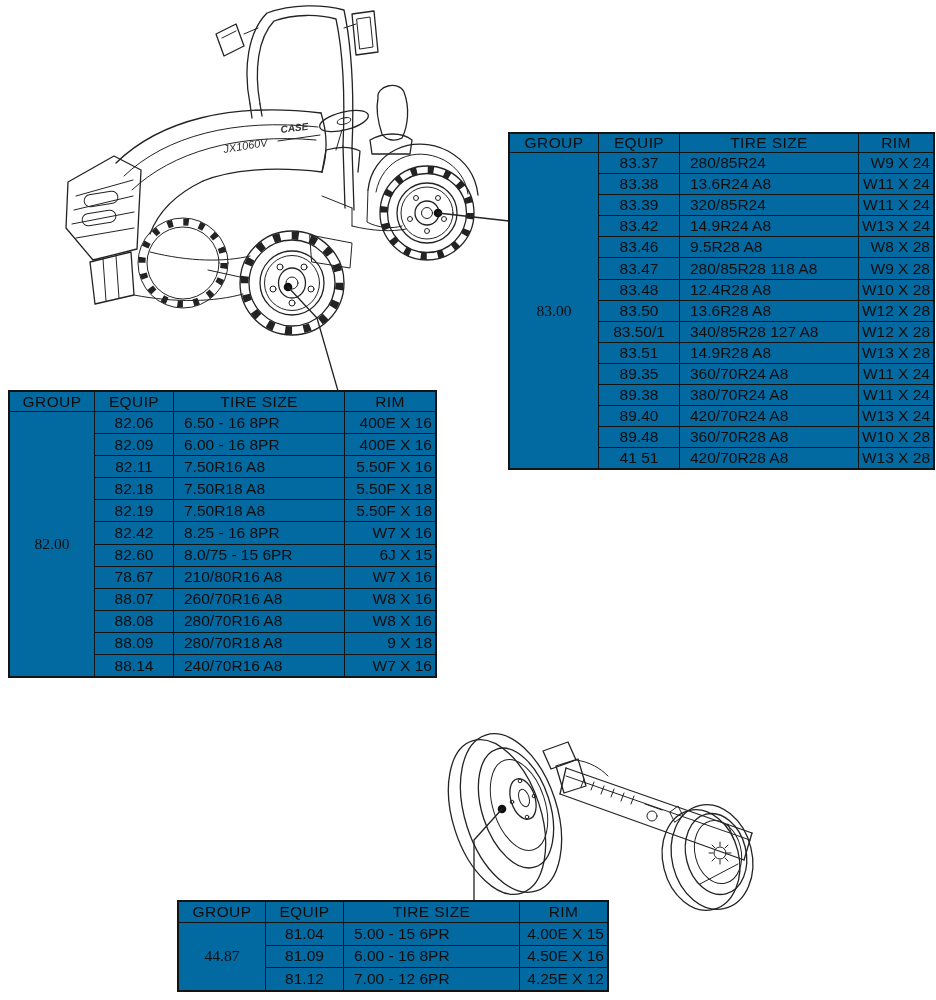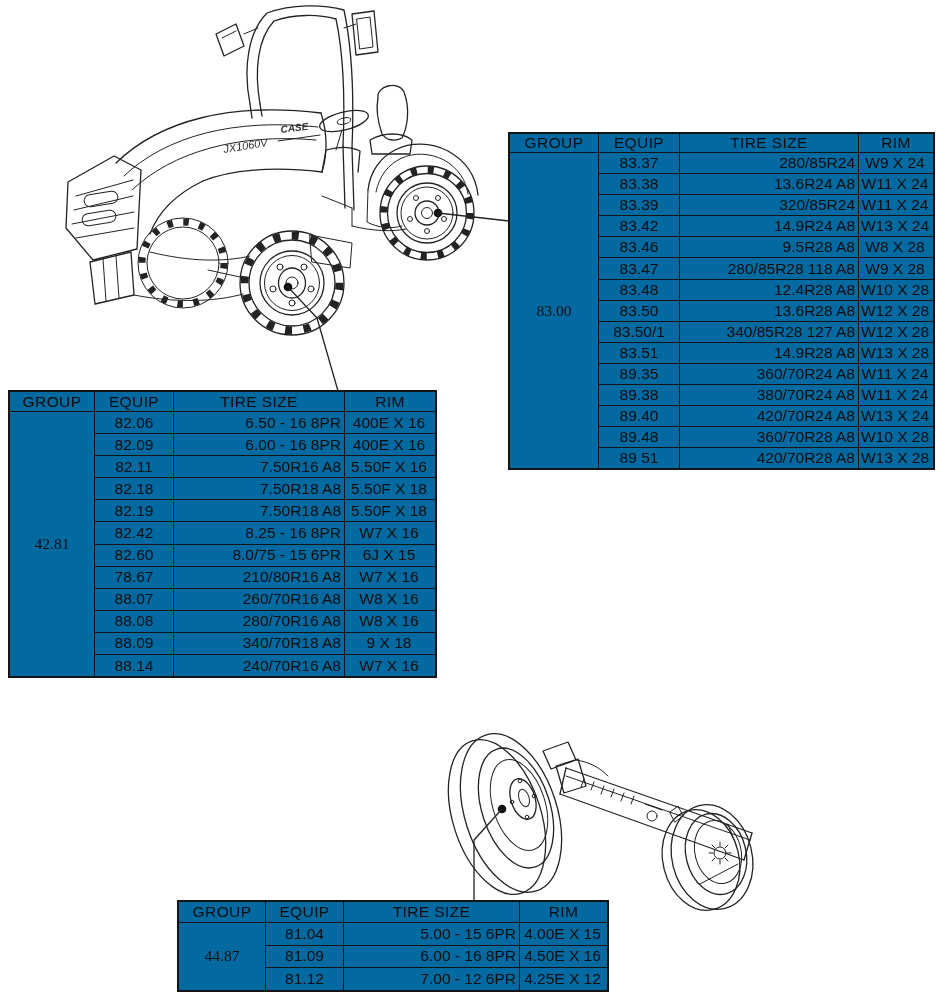--- a/index.html
+++ b/index.html
@@ -12,22 +12,22 @@
   .dot{fill:#111;stroke:none;}
   .hoodtext{fill:#333;stroke:none;font-family:"Liberation Sans",sans-serif;}
 
   table.tire-table{position:absolute;z-index:2;border-collapse:collapse;table-layout:fixed;
        background:#0369a1;border:2.4px solid #141414;}
   .tire-table th,.tire-table td{border:1.6px solid #141414;font-size:15.5px;font-weight:400;
        white-space:nowrap;overflow:hidden;padding:0 3px;color:#0e0e0e;}
   .tire-table th{text-align:center;letter-spacing:.4px;font-weight:400;}
   .tire-table td.group-cell{text-align:center;vertical-align:middle;font-family:Liberation Serif, serif;}
   .tire-table td.equip-cell{text-align:center;}
-  .tire-table td.tire-size-cell{text-align:right;padding-left:10px;}
-  .tire-table td.rim-cell{text-align:center;padding-left:1px;}
+  .tire-table td.tire-size-cell{text-align:left;padding-left:10px;}
+  .tire-table td.rim-cell{text-align:right;padding-left:1px;}
 
   .t83{left:508px;top:132px;width:427px;}
   .t83 th{height:18px;}
   .t83 td{height:20.1px;border-radius:8px;}
   .t83 th:nth-child(1){width:82px}.t83 th:nth-child(2){width:74px}.t83 th:nth-child(3){width:172px}
 
   .t82{left:8px;top:390px;width:429px;}
   .t82 th{height:19px;}
   .t82 td{height:21.1px;}
   .t82 th:nth-child(1){width:78px}.t82 th:nth-child(2){width:72px}.t82 th:nth-child(3){width:164px}
@@ -285,38 +285,38 @@
           <td class="equip-cell">89.40</td>
           <td class="tire-size-cell">420/70R24 A8</td>
           <td class="rim-cell">W13 X 24</td>
         </tr>
         <tr>
           <td class="equip-cell">89.48</td>
           <td class="tire-size-cell">360/70R28 A8</td>
           <td class="rim-cell">W10 X 28</td>
         </tr>
         <tr>
-          <td class="equip-cell">89 51</td>
+          <td class="equip-cell">41 51</td>
           <td class="tire-size-cell">420/70R28 A8</td>
           <td class="rim-cell">W13 X 28</td>
         </tr>
       </tbody>
     </table>
   <table class="tire-table t82">
       <thead>
         <tr>
           <th>GROUP</th>
           <th>EQUIP</th>
           <th>TIRE SIZE</th>
           <th>RIM</th>
         </tr>
       </thead>
       <tbody>
         <tr>
-          <td rowspan="12" class="group-cell">42.81</td>
+          <td rowspan="12" class="group-cell">82.00</td>
           <td class="equip-cell">82.06</td>
           <td class="tire-size-cell">6.50 - 16 8PR</td>
           <td class="rim-cell">400E X 16</td>
         </tr>
         <tr>
           <td class="equip-cell">82.09</td>
           <td class="tire-size-cell">6.00 - 16 8PR</td>
           <td class="rim-cell">400E X 16</td>
         </tr>
         <tr>
@@ -354,21 +354,21 @@
           <td class="tire-size-cell">260/70R16 A8</td>
           <td class="rim-cell">W8 X 16</td>
         </tr>
         <tr>
           <td class="equip-cell">88.08</td>
           <td class="tire-size-cell">280/70R16 A8</td>
           <td class="rim-cell">W8 X 16</td>
         </tr>
         <tr>
           <td class="equip-cell">88.09</td>
-          <td class="tire-size-cell">340/70R18 A8</td>
+          <td class="tire-size-cell">280/70R18 A8</td>
           <td class="rim-cell">9 X 18</td>
         </tr>
         <tr>
           <td class="equip-cell">88.14</td>
           <td class="tire-size-cell">240/70R16 A8</td>
           <td class="rim-cell">W7 X 16</td>
         </tr>
       </tbody>
     </table>
   <table class="tire-table t81">

